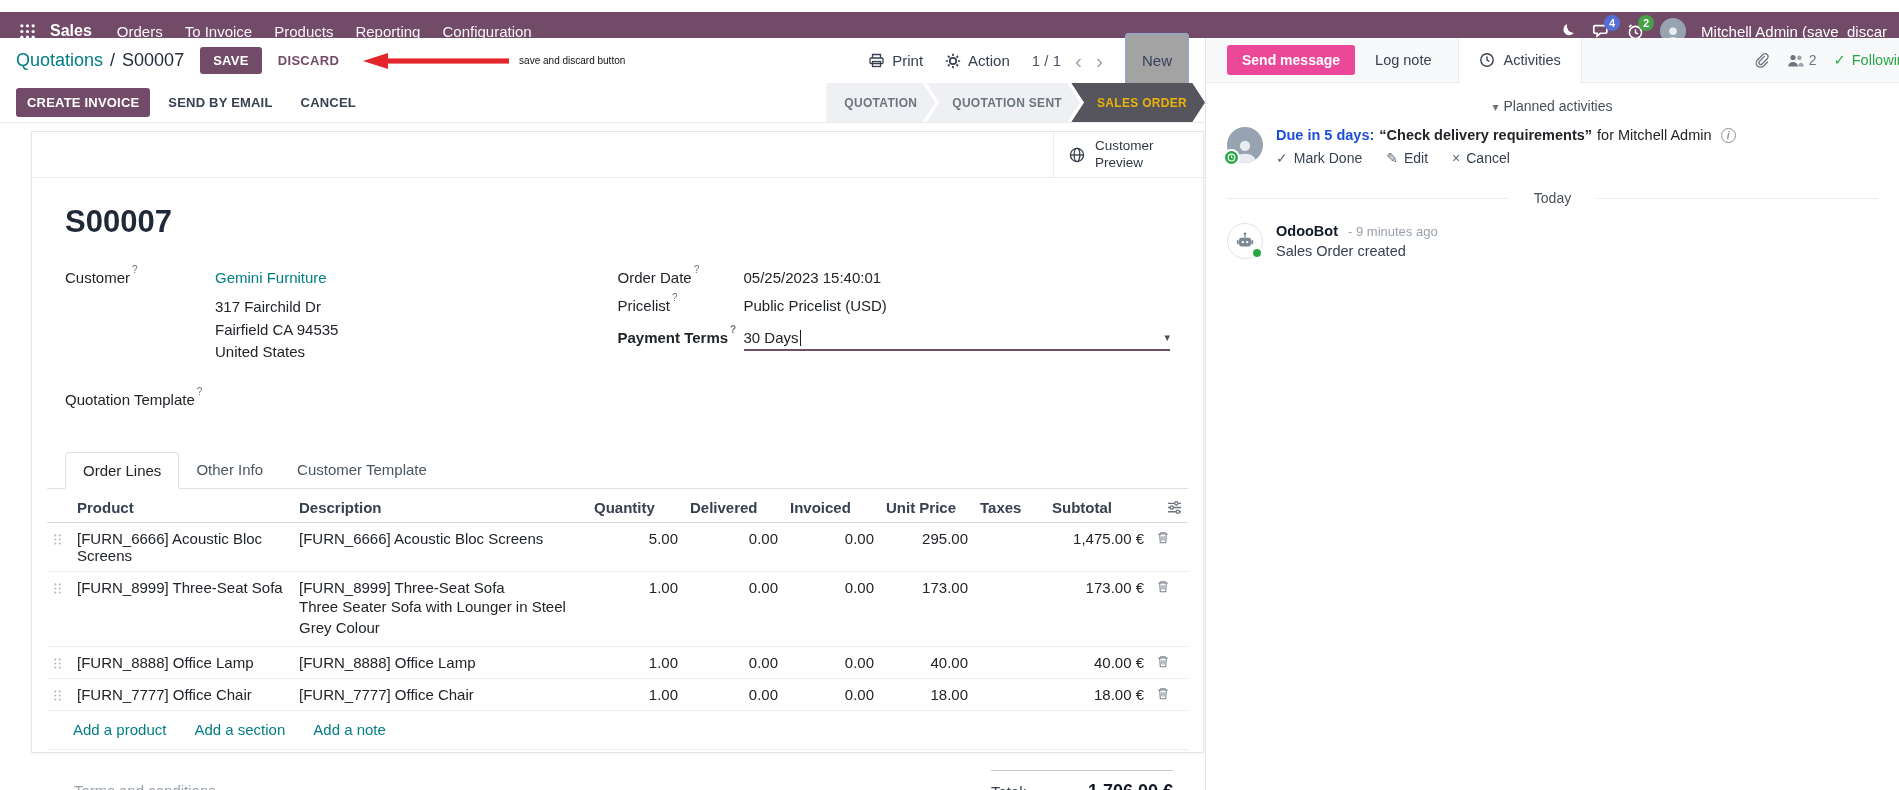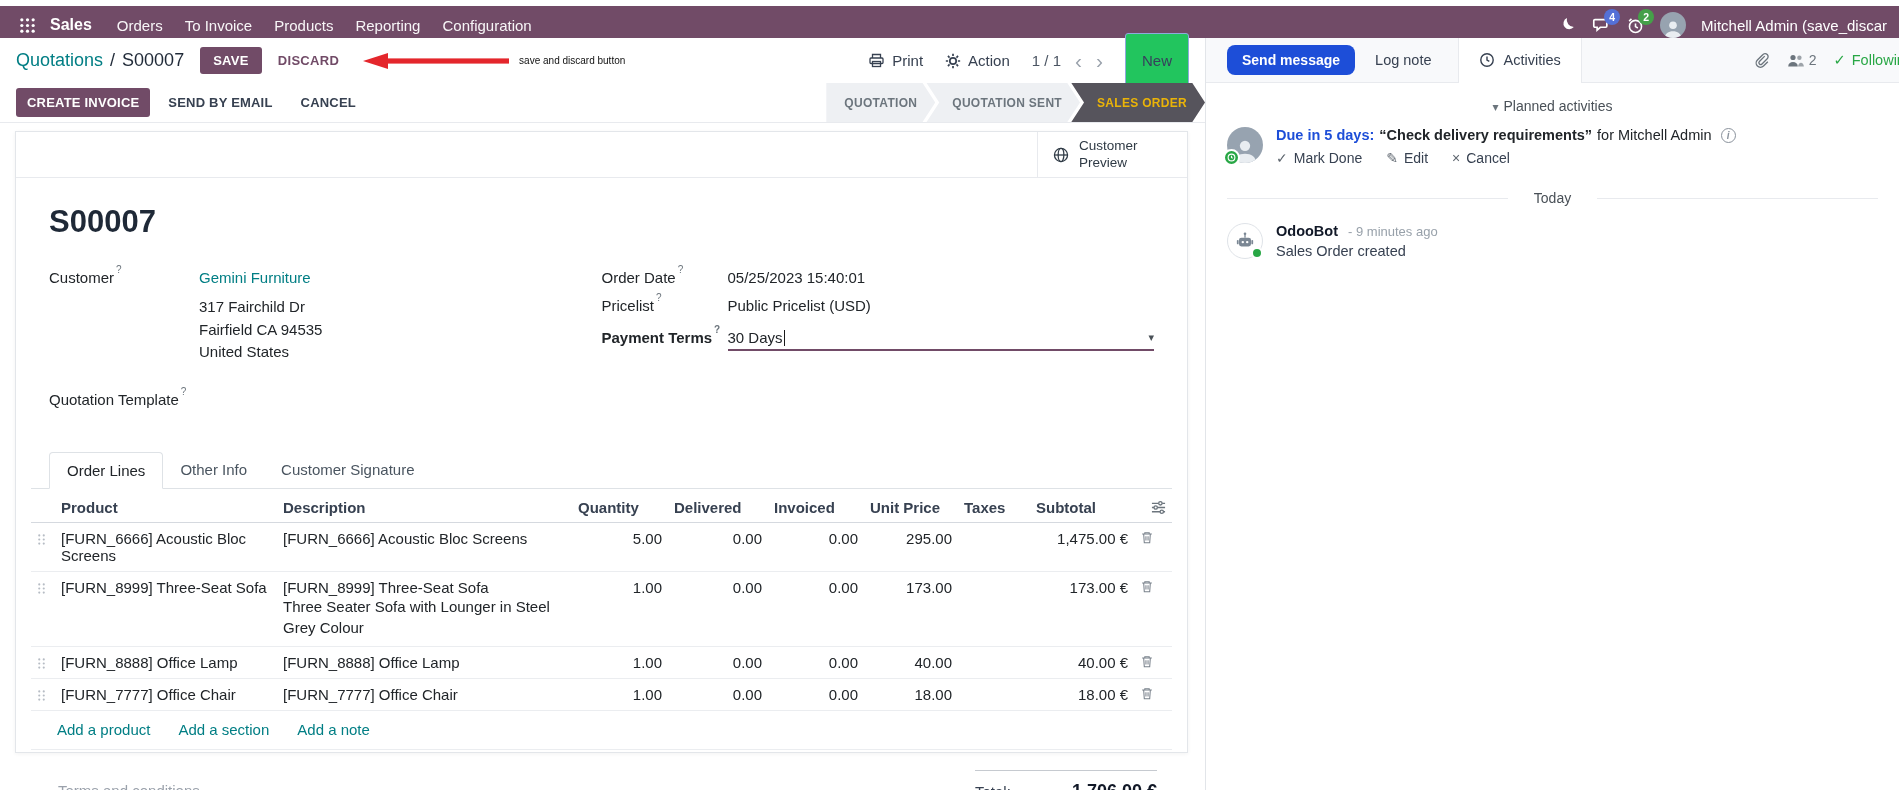--- a/index.html
+++ b/index.html
@@ -6,21 +6,21 @@
   html,body { width:1899px; height:790px; overflow:hidden; }
   body {
     position:relative; background:#fff; color:#212529;
     font-family:"Liberation Sans", sans-serif;
   }
   .icon { display:inline-flex; align-items:center; justify-content:center; flex-shrink:0; }
   svg { display:block; }
   button { font-family:inherit; border:none; background:none; cursor:pointer; }
 
   
-  .topbar { position:absolute; top:6px; left:0; width:1899px; height:38px; background:#714B67;
+  .topbar { position:absolute; top:12px; left:0; width:1899px; height:38px; background:#714B67;
     display:flex; align-items:center; color:#fff; padding:0 12px; white-space:nowrap; overflow:hidden; }
   .apps-btn { width:30px; height:30px; display:flex; align-items:center; justify-content:center; border-radius:3px; }
   .app-name { font-size:16px; font-weight:700; margin:0 14px 0 8px; }
   .menu-item { font-size:15px; color:#fff; padding:10px 11px; opacity:.95; }
   .topbar-right { margin-left:auto; display:flex; align-items:center; gap:15px; }
   .badge-wrap { position:relative; }
   .badge { position:absolute; top:-7px; right:-9px; min-width:16px; height:16px; border-radius:8px;
     color:#fff; font-size:10.5px; font-weight:700; display:flex; align-items:center; justify-content:center; padding:0 4px; }
   .badge-msgs { background:#5470d6; }
   .badge-acts { background:#45a049; }
@@ -36,38 +36,38 @@
   .bc-sep, .bc-current { color:#1f2937; }
   .btn-save { background:#714B67; color:#fff; font-size:13px; font-weight:700; letter-spacing:.3px;
     padding:6px 13px; border-radius:3px; margin-left:16px; }
   .btn-discard { color:#714B67; font-size:13px; font-weight:700; letter-spacing:.3px; padding:6px 10px; margin-left:6px; }
   .annotation { display:flex; align-items:center; gap:8px; margin-left:12px; pointer-events:none; }
   .annotation-text { font-size:10px; color:#111; }
   .cp-right { margin-left:auto; display:flex; align-items:center; gap:22px; color:#374151; font-size:15px; }
   .cp-act { display:flex; align-items:center; gap:7px; }
   .pager { display:flex; align-items:center; gap:14px; color:#4b5563; }
   .pager-arrow { color:#9aa2ac; font-size:21px; line-height:1; }
-  .btn-new { border:1px solid #8fa9dd; color:#37415c; font-size:15px; padding:18px 16px; border-radius:3px; background:#22c55e; }
+  .btn-new { border:1px solid #8fa9dd; color:#37415c; font-size:15px; padding:18px 16px; border-radius:3px; background:#a3a3a3; }
 
   
   .statusbar { position:absolute; top:83px; left:0; width:1205px; height:40px; background:#fff;
     border-bottom:1px solid #e8eaee; display:flex; align-items:center; padding-left:16px; overflow:hidden; }
   .btn-create { background:#714B67; color:#fff; font-size:13px; font-weight:700; letter-spacing:.2px;
     padding:7px 11px; border-radius:3px; }
   .btn-flat { color:#374151; font-size:13px; font-weight:700; letter-spacing:.2px; padding:7px 10px; margin-left:8px; }
   .stages { margin-left:auto; display:flex; height:40px; }
   .stage { display:flex; align-items:center; background:#eef0f3; color:#6c757d; font-size:12px; font-weight:700;
     letter-spacing:.3px; padding:0 18px 0 26px; margin-left:-9px;
     clip-path:polygon(0 0, calc(100% - 13px) 0, 100% 50%, calc(100% - 13px) 100%, 0 100%, 13px 50%); }
   .stage:first-child { clip-path:polygon(0 0, calc(100% - 13px) 0, 100% 50%, calc(100% - 13px) 100%, 0 100%);
     padding-left:18px; margin-left:0; }
   .stage-active { background:#56545c; color:#eab308; }
 
   
-  .sheet { position:absolute; left:15px; top:131px; width:1173px; height:622px; background:#fff;
+  .sheet { position:absolute; left:31px; top:131px; width:1173px; height:622px; background:#fff;
     border:1px solid #e3e6ea; box-shadow:0 1px 4px rgba(0,0,0,.05); }
   .sheet-head { height:46px; border-bottom:1px solid #e8eaee; display:flex; justify-content:flex-end; }
   .cust-preview { border-left:1px solid #e8eaee; display:flex; align-items:center; gap:9px; padding:0 14px;
     color:#2f3a45; font-size:13.5px; line-height:1.2; width:150px; }
   .sheet-body { padding:0 33px; }
   .rec-title { font-size:31px; font-weight:600; color:#1f2937; margin:26px 0 28px; }
   .fields { display:flex; font-size:15px; }
   .fcol { width:50%; }
   .frow { display:flex; margin-bottom:10px; align-items:baseline; }
   .flabel { width:150px; flex-shrink:0; color:#212529; }
@@ -107,21 +107,21 @@
   .total-block { width:182px; border-top:1px solid #c6cad0; padding-top:10px;
     display:flex; align-items:baseline; justify-content:space-between; }
   .total-label { font-size:15px; color:#374151; }
   .total-value { font-size:18px; font-weight:700; color:#111827; }
 
   
   .chatter { position:absolute; left:1205px; top:38px; width:694px; height:752px; background:#fff;
     border-left:1px solid #e2e5e9; overflow:hidden; }
   .chat-head { height:45px; background:#f8f9fb; border-bottom:1px solid #e8eaee; display:flex;
     align-items:center; padding-left:21px; white-space:nowrap; }
-  .btn-send { background:#1d4ed8; color:#fff; font-size:14px; font-weight:600; padding:7px 15px; border-radius:8px; }
+  .btn-send { background:#ec4899; color:#fff; font-size:14px; font-weight:600; padding:7px 15px; border-radius:3px; }
   .log-note { margin-left:20px; font-size:14.5px; color:#374151; }
   .act-tab { margin-left:26px; height:45px; display:flex; align-items:center; gap:9px; padding:0 20px;
     background:#fff; border-left:1px solid #e8eaee; border-right:1px solid #e8eaee; color:#374151; font-size:14.5px; }
   .chat-tools { margin-left:auto; display:flex; align-items:center; gap:17px; color:#6c757d; }
   .followers { display:flex; align-items:center; gap:5px; font-size:14px; color:#6c757d; }
   .following { display:flex; align-items:center; gap:6px; color:#28a745; font-size:14.5px; margin-right:-14px; }
   .planned-head { margin-top:15px; text-align:center; color:#495057; font-size:14px; }
   .planned-caret { color:#6c757d; margin-right:5px; font-size:12px; }
   .activity { display:flex; gap:13px; padding:13px 21px 0; }
   .av { width:36px; height:36px; border-radius:50%; position:relative; flex-shrink:0;
@@ -314,21 +314,21 @@
           </span>
         </div>
       </div>
     </div>
   </div>
 
   <div class="sheet-lower">
     <div class="tabs">
       <div class="tab tab-active">Order Lines</div>
       <div class="tab">Other Info</div>
-      <div class="tab">Customer Signature</div>
+      <div class="tab">Customer Template</div>
     </div>
 
     <table class="olist">
       <colgroup>
         <col style="width:24px">
           <col style="width:222px">
           <col>
         <col style="width:96px">
           <col style="width:100px">
           <col style="width:96px">

